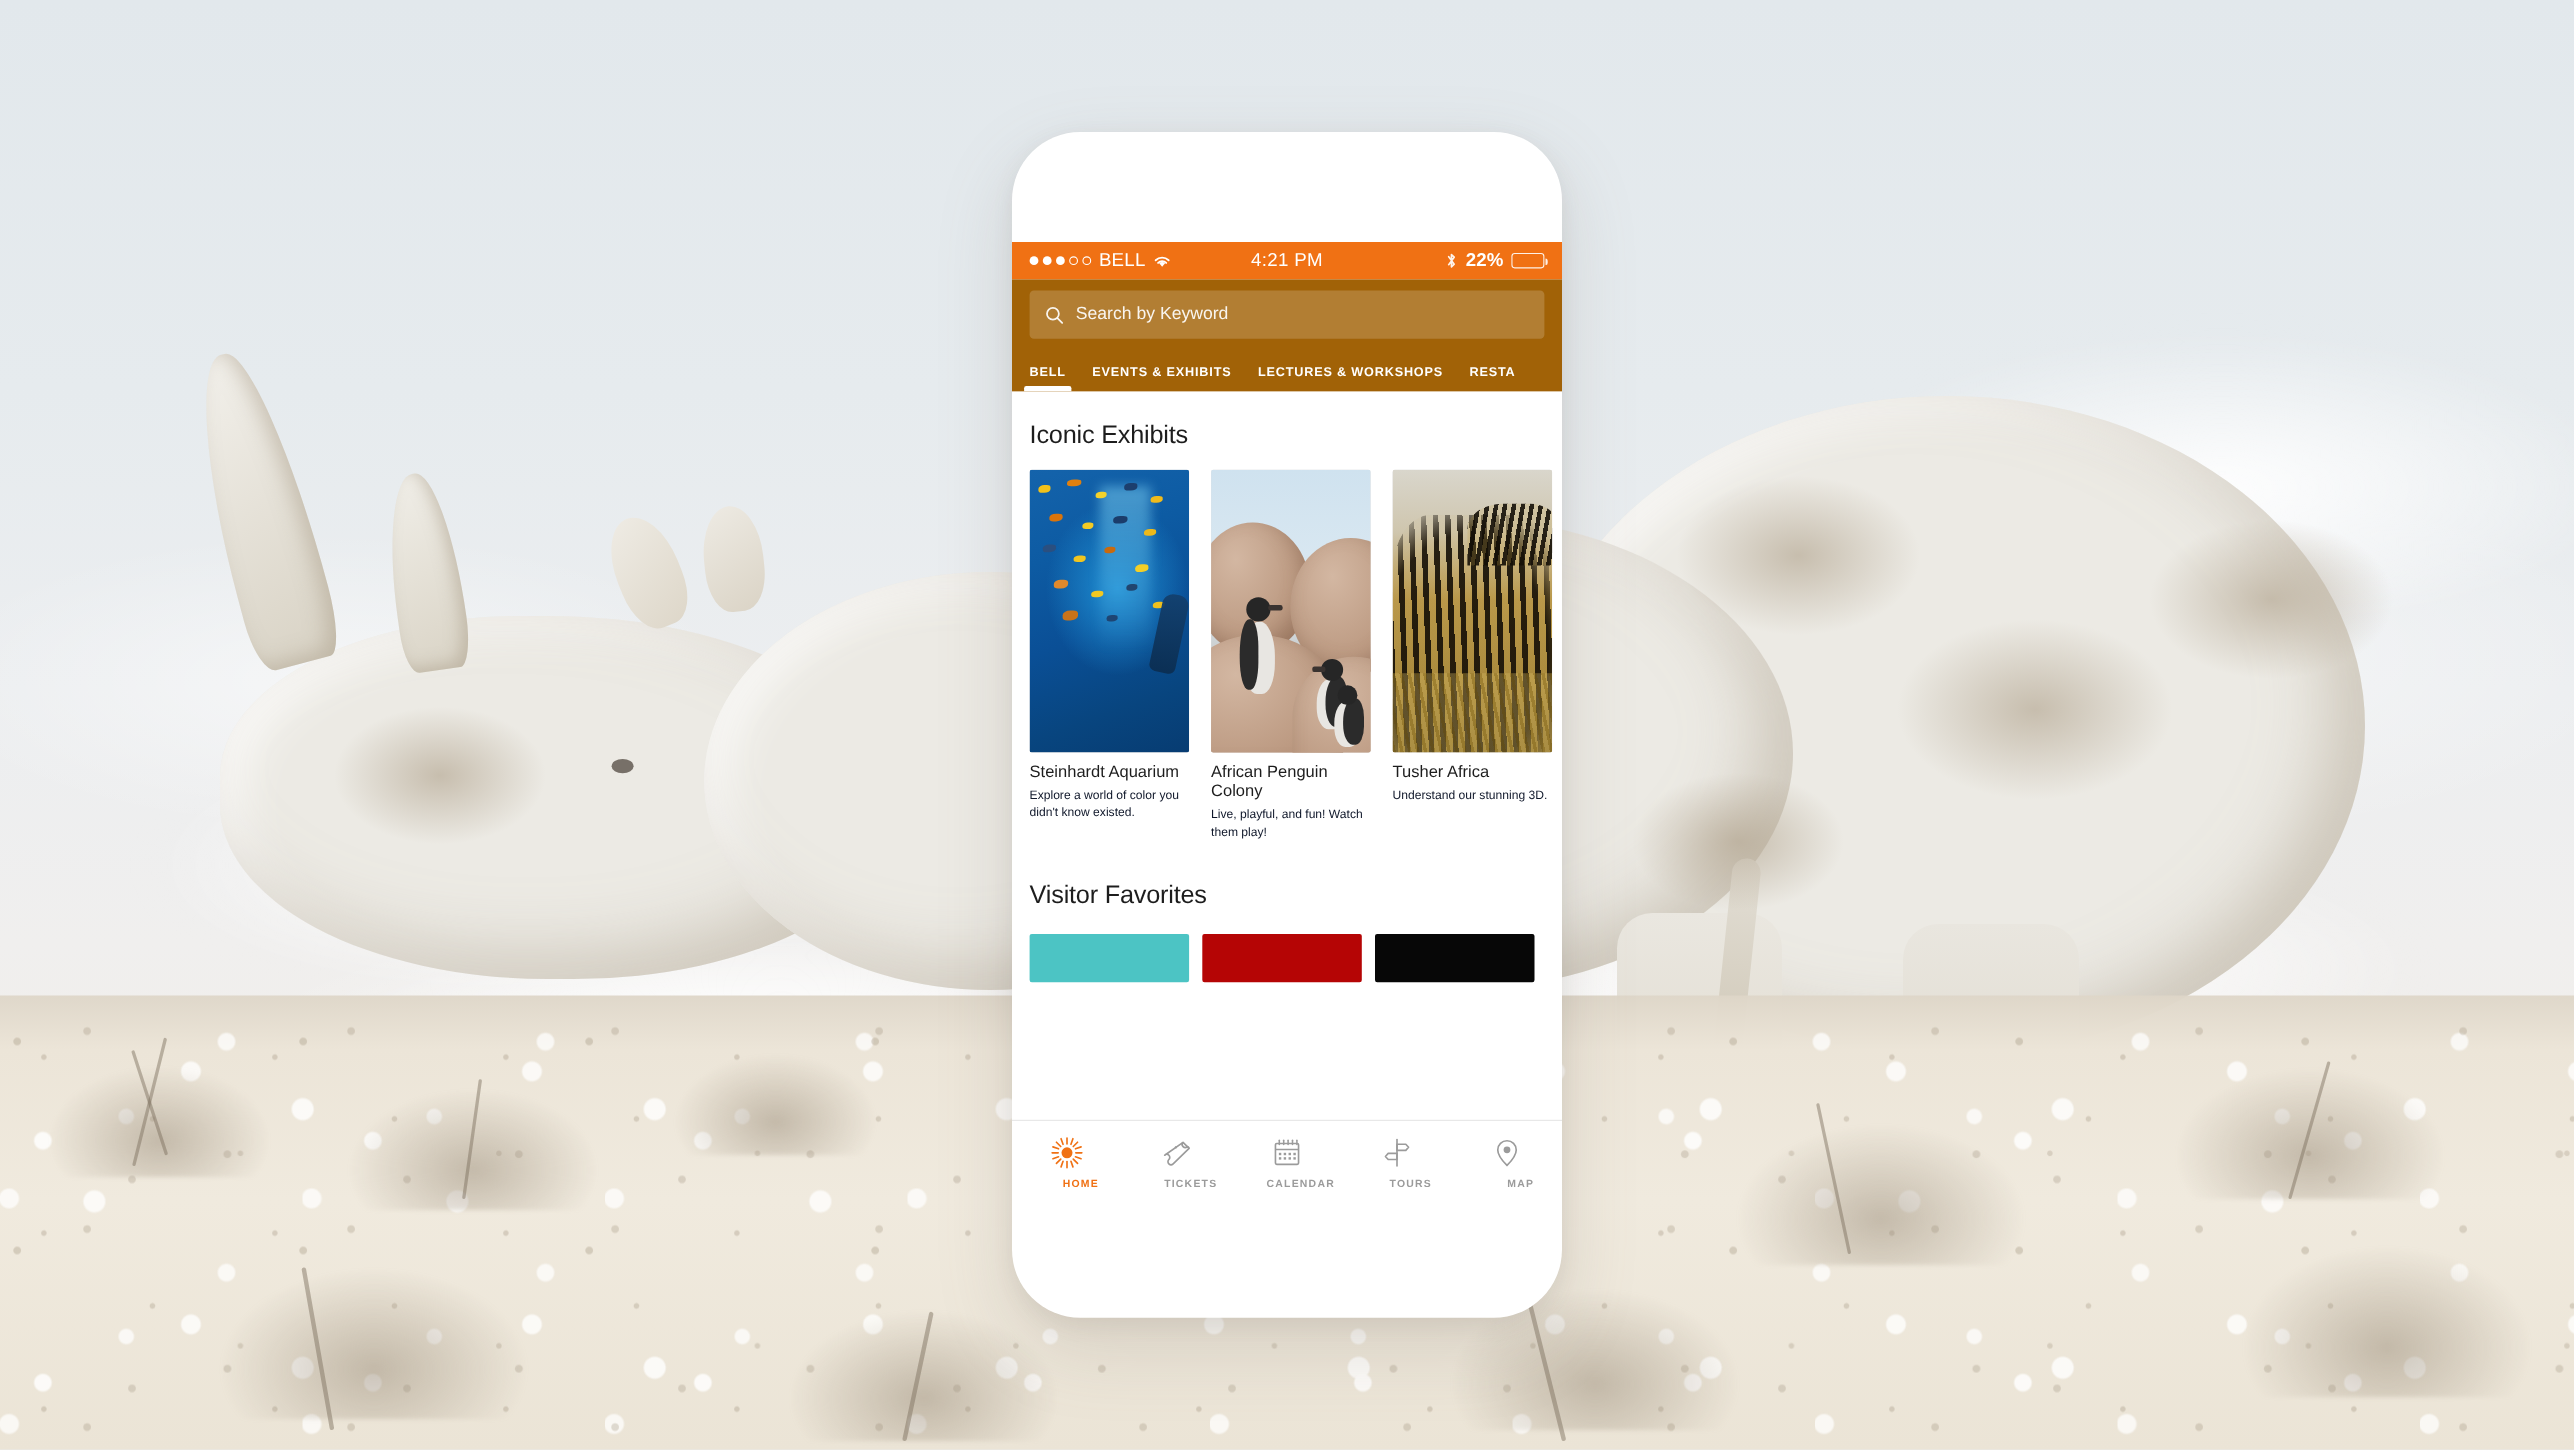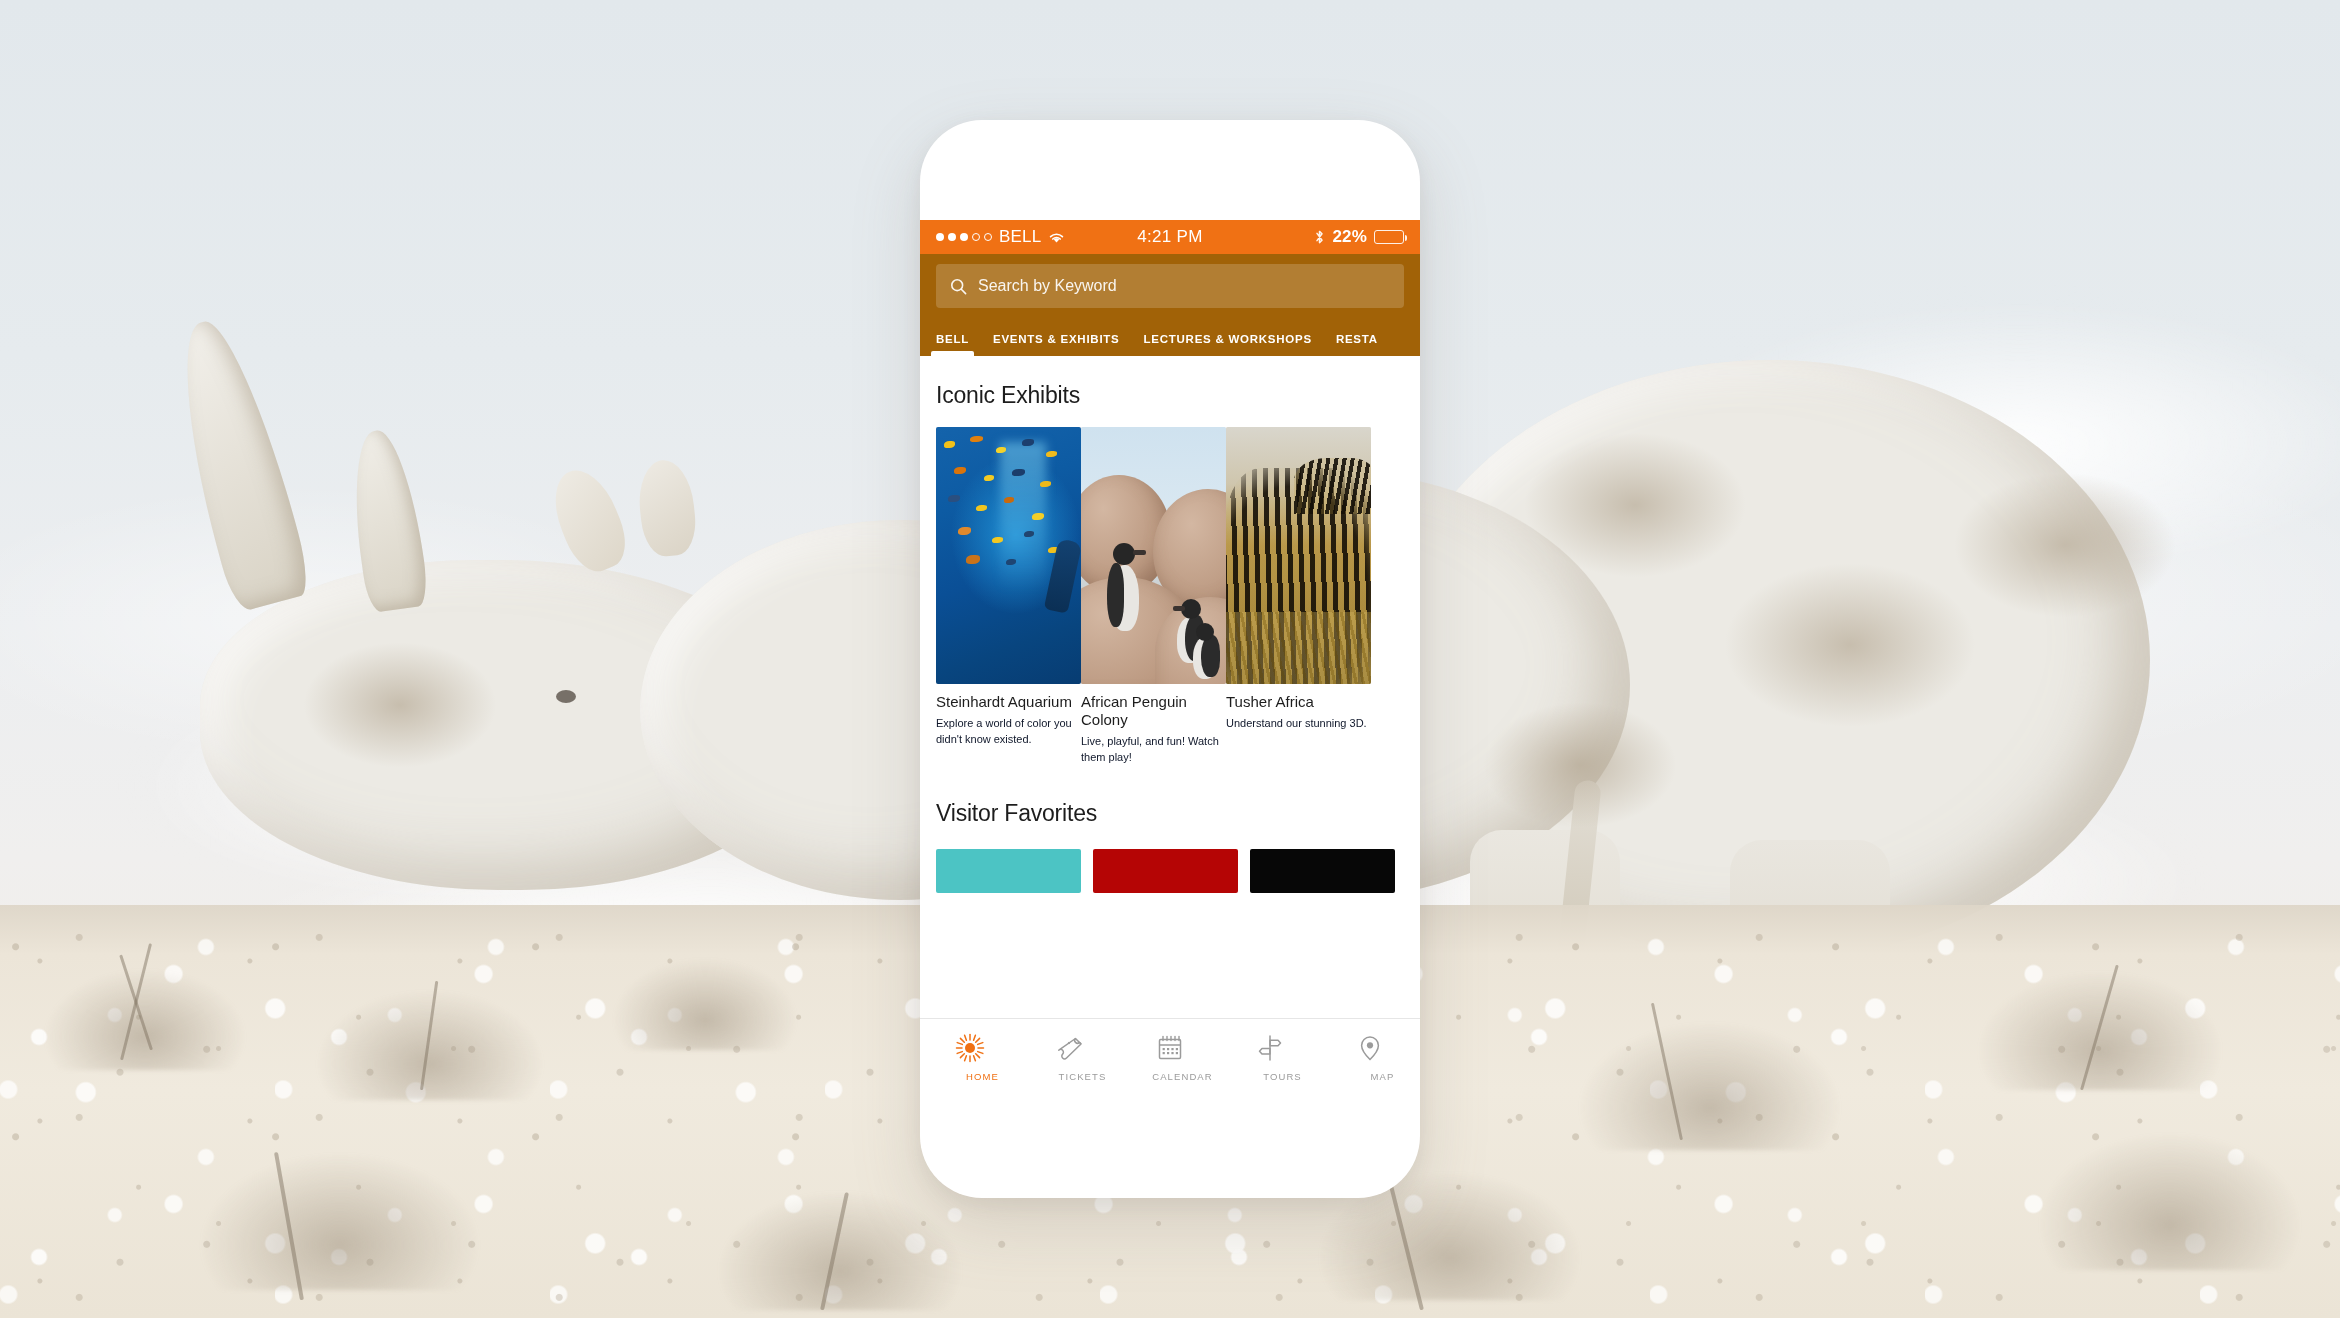--- a/index.html
+++ b/index.html
@@ -134,21 +134,21 @@
     content:""; position:absolute; left:-5px; right:-5px; bottom:0;
     height:5px; background:#fff; border-radius:2px 2px 0 0;
   }
 
   
   .content { background:#fff; height:calc(100% - 34px - 66px - 36px - 78px); overflow:hidden; }
   .section-title {
     font-size:23px; color:#1d1d1d; font-weight:400;
     padding:26px 16px 18px; letter-spacing:-.2px;
   }
-  .cards { display:flex; gap:0; padding:0 16px; }
+  .cards { display:flex; gap:20px; padding:0 16px; }
   .card { width:145px; flex:0 0 145px; }
   .card-img {
     width:145px; height:257px; border-radius:2px; overflow:hidden;
     position:relative; background:#ddd;
   }
   .card-title {
     font-size:15px; color:#1d1d1d; margin-top:9px; line-height:1.2; font-weight:400;
   }
   .card-desc {
     font-size:11px; color:#0f172a; margin-top:5px; line-height:1.45;
@@ -214,21 +214,21 @@
   .tabbar {
     position:absolute; left:0; bottom:0; width:500px; height:78px;
     background:#fff; border-top:1px solid #e6e6e6;
     display:flex; align-items:center;
   }
   .tabitem {
     flex:1; display:flex; flex-direction:column; align-items:center; gap:8px;
   }
   .tabicon { width:30px; height:30px; display:block; }
   .tablabel {
-    font-size:9.5px; letter-spacing:1.1px; font-weight:normal; color:#9b9b9b;margin-left:25px;
+    font-size:9.5px; letter-spacing:1.1px; font-weight:bold; color:#9b9b9b;margin-left:25px;
   }
   .tabitem.active .tablabel { color:#F07114; }
 </style>
 </head>
 <body>
 
 <div id="photo-bg">
   <div class="sky"></div>
 
   <div class="cloud" style="left:820px;  top:520px; width:620px; height:210px;"></div>

